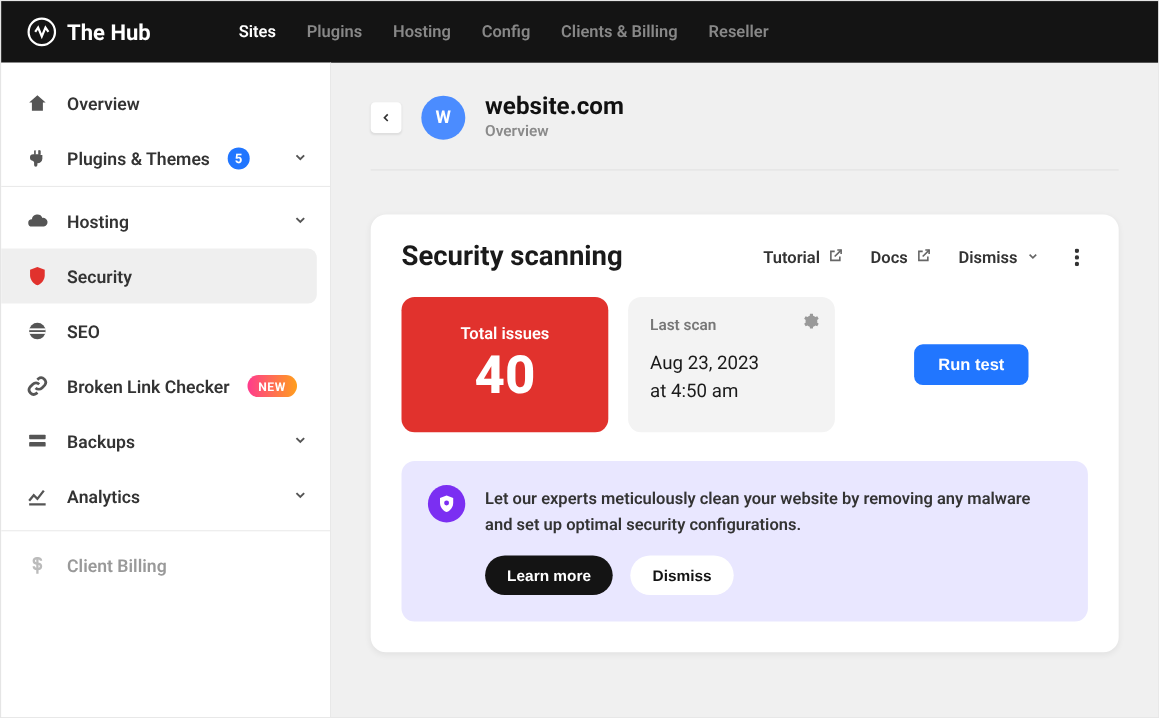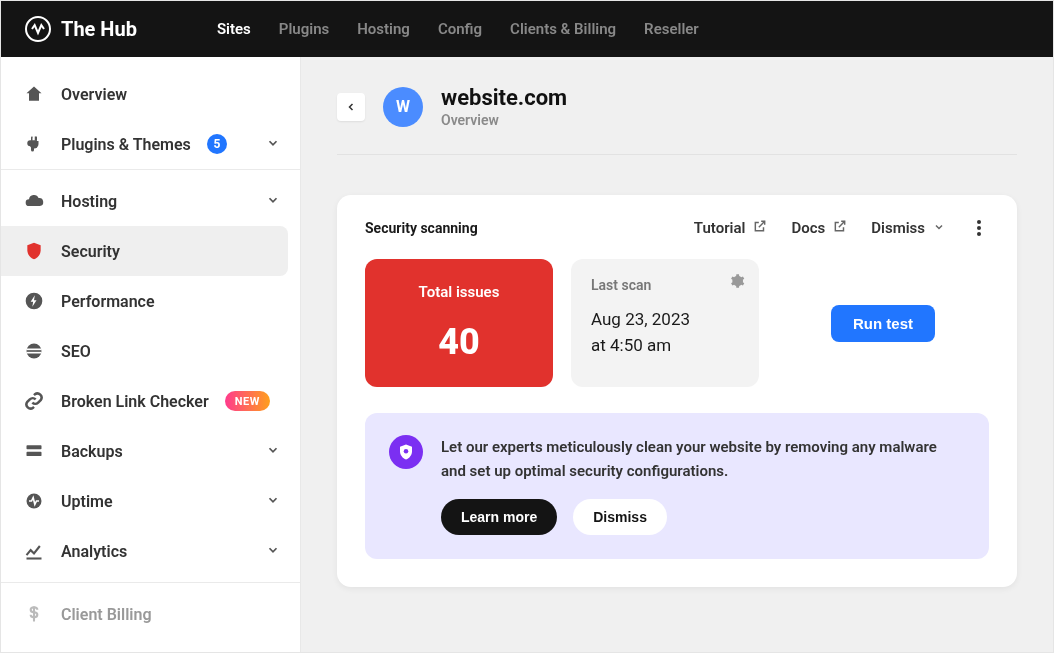--- a/index.html
+++ b/index.html
@@ -168,21 +168,21 @@
     border-radius: 14px;
     box-shadow: 0 2px 6px rgba(0,0,0,0.06);
     margin-top: 40px;
     padding: 24px 28px 28px 28px;
   }
   .card-head {
     display: flex;
     align-items: center;
     gap: 24px;
   }
-  .card-title { font-size: 14px; font-weight: 700; color: #1a1a1a; }
+  .card-title { font-size: 25px; font-weight: 700; color: #1a1a1a; }
   .card-head .grow { flex: 1; }
   .head-link {
     display: inline-flex;
     align-items: center;
     gap: 8px;
     font-size: 15px;
     font-weight: 600;
     color: #333;
     cursor: pointer;
   }
@@ -207,21 +207,21 @@
     background: #e1322d;
     color: #fff;
     border-radius: 12px;
     display: flex;
     flex-direction: column;
     align-items: center;
     justify-content: center;
     padding: 24px 10px;
   }
   .stat-red .label { font-size: 15px; font-weight: 600; }
-  .stat-red .value { font-size: 36px; font-weight: 800; margin-top: 20px; }
+  .stat-red .value { font-size: 48px; font-weight: 800; margin-top: 0; }
 
   .stat-gray {
     flex: 0 0 188px;
     background: #f3f3f3;
     border-radius: 12px;
     padding: 18px 20px;
     position: relative;
   }
   .stat-gray .label { font-size: 14px; font-weight: 600; color: #777; }
   .stat-gray .value { font-size: 17px; font-weight: 400; color: #1a1a1a; margin-top: 14px; line-height: 1.5; }
@@ -371,29 +371,20 @@
 
     <div class="sb-item active">
       <span class="sb-icon">
         <svg width="20" height="20" viewBox="0 0 24 24" fill="currentColor">
             <path d="M12 2l8 3v6c0 5-3.5 9.5-8 11-4.5-1.5-8-6-8-11V5l8-3z"></path>
           </svg>
       </span>
       <span>Security</span>
     </div>
 
-    <div class="sb-item">
-      <span class="sb-icon">
-        <svg width="20" height="20" viewBox="0 0 24 24" fill="currentColor">
-            <circle cx="12" cy="12" r="10" fill="#555"></circle>
-            <path d="M13 5l-5 8h3l-1 6 5-8h-3l1-6z" fill="#fff"></path>
-          </svg>
-      </span>
-      <span>Performance</span>
-    </div>
 
     <div class="sb-item">
       <span class="sb-icon">
         <svg width="20" height="20" viewBox="0 0 24 24" fill="currentColor">
             <circle cx="12" cy="12" r="9"></circle>
             <rect x="3" y="9" width="18" height="2" fill="#fff"></rect>
             <rect x="3" y="13" width="18" height="2" fill="#fff"></rect>
           </svg>
       </span>
       <span>SEO</span>
@@ -419,35 +410,20 @@
       </span>
       <span>Backups</span>
       <span class="spacer"></span>
       <span class="sb-chevron">
         <svg width="14" height="14" viewBox="0 0 24 24" fill="none" stroke="currentColor" stroke-width="3">
             <path d="M6 9l6 6 6-6"></path>
           </svg>
       </span>
     </div>
 
-    <div class="sb-item">
-      <span class="sb-icon">
-        <svg width="20" height="20" viewBox="0 0 24 24" fill="currentColor">
-            <circle cx="12" cy="12" r="9"></circle>
-            <path d="M6 12h3l2-4 2 8 2-4h3" stroke="#fff" stroke-width="2" fill="none"></path>
-          </svg>
-      </span>
-      <span>Uptime</span>
-      <span class="spacer"></span>
-      <span class="sb-chevron">
-        <svg width="14" height="14" viewBox="0 0 24 24" fill="none" stroke="currentColor" stroke-width="3">
-            <path d="M6 9l6 6 6-6"></path>
-          </svg>
-      </span>
-    </div>
 
     <div class="sb-item">
       <span class="sb-icon">
         <svg width="20" height="20" viewBox="0 0 24 24" fill="none" stroke="currentColor" stroke-width="2.5">
             <path d="M3 17l5-6 4 4 7-9"></path>
             <path d="M3 21h18"></path>
           </svg>
       </span>
       <span>Analytics</span>
       <span class="spacer"></span>

